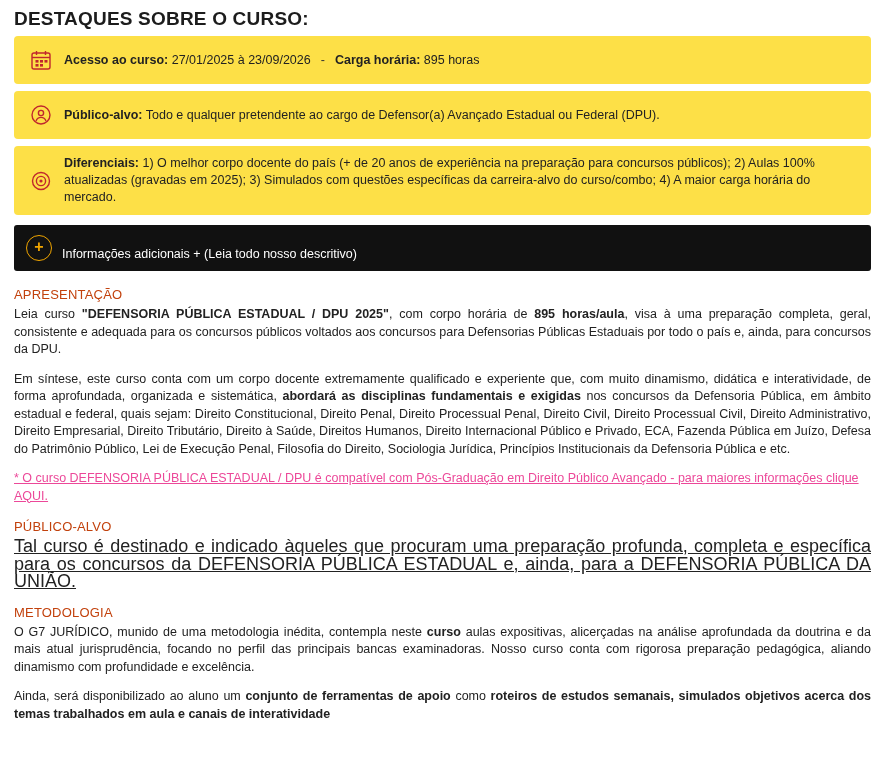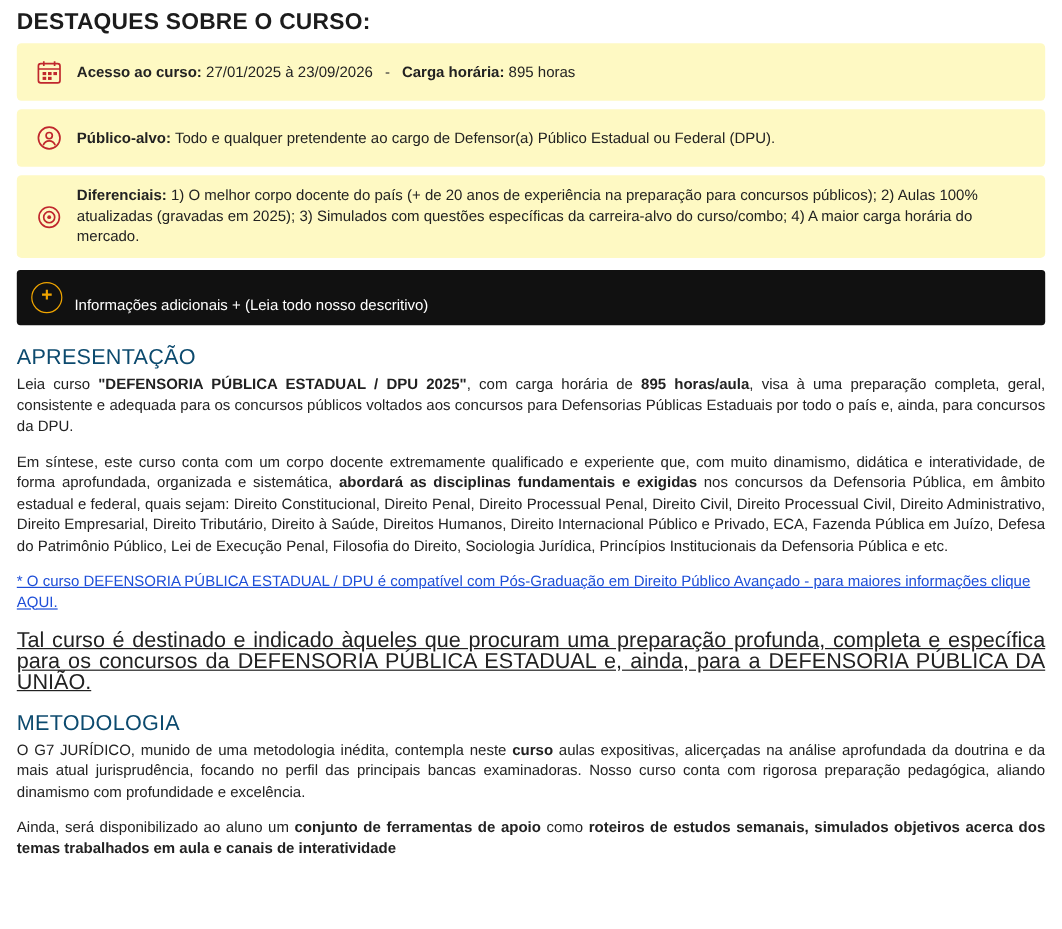--- a/index.html
+++ b/index.html
@@ -32,21 +32,21 @@
   }
 
   
   .highlights {
     padding: 0 14px;
     box-sizing: border-box;
   }
   .hl-row {
     display: flex;
     align-items: center;
-    background: #fef9c3;
+    background: #fde047;
     border-radius: 4px;
     padding: 9px 12px;
     margin-bottom: 7px;
     min-height: 20px;
   }
   .hl-icon {
     flex: 0 0 30px;
     width: 30px;
     height: 30px;
     display: flex;
@@ -91,34 +91,34 @@
     color: #ffffff;
     margin-top: 12px;
   }
 
   
   .body {
     padding: 16px 14px 0 14px;
     box-sizing: border-box;
   }
   .head {
-    font-size: 18px;
-    color: #0c4a6e;
+    font-size: 13px;
+    color: #c2410c;
     margin: 0 0 4px 0;
     letter-spacing: .2px;
   }
   p.para {
     font-size: 12.5px;
     line-height: 17.5px;
     text-align: justify;
     margin: 0 0 12px 0;
     color: #222;
   }
   .link-red {
-    color: #1d4ed8;
+    color: #ec4899;
     text-decoration: underline;
     font-size: 12.5px;
     line-height: 17.5px;
     display: block;
     margin: 6px 0 14px 0;
   }
   .underline-para {
     text-decoration: underline;
     font-size: 18px;
     line-height: 17.5px;
@@ -156,21 +156,21 @@
     </div>
 
     <div class="hl-row">
       <span class="hl-icon">
         <svg width="24" height="24" viewBox="0 0 24 24" fill="none" stroke="#c0272d" stroke-width="1.4">
           <circle cx="12" cy="12" r="9"></circle>
           <circle cx="12" cy="10" r="2.6"></circle>
           <path d="M7 18c1-2.6 3-3.6 5-3.6S16 15.4 17 18"></path>
         </svg>
       </span>
-      <span class="hl-text"><b>Público-alvo:</b> <span>Todo e qualquer pretendente ao cargo de Defensor(a) Público Estadual ou Federal (DPU).</span></span>
+      <span class="hl-text"><b>Público-alvo:</b> <span>Todo e qualquer pretendente ao cargo de Defensor(a) Avançado Estadual ou Federal (DPU).</span></span>
     </div>
 
 
     <div class="hl-row">
       <span class="hl-icon">
         <svg width="24" height="24" viewBox="0 0 24 24" fill="none" stroke="#c0272d" stroke-width="1.4">
           <circle cx="12" cy="12" r="8.5"></circle>
           <circle cx="12" cy="12" r="4.6"></circle>
           <circle cx="12" cy="12" r="1.6" fill="#c0272d" stroke="none"></circle>
         </svg>
@@ -181,26 +181,27 @@
   </div>
 
   <div class="black-bar">
     <span class="plus">+</span>
     <span class="bb-label">Informações adicionais + (Leia todo nosso descritivo)</span>
   </div>
 
   <div class="body">
 
     <div class="head">APRESENTAÇÃO</div>
-    <p class="para"><span>Leia curso </span><b>"DEFENSORIA PÚBLICA ESTADUAL / DPU 2025"</b><span>, com carga horária de </span><b>895 horas/aula</b><span>, visa à uma preparação completa, geral, consistente e adequada para os concursos públicos voltados aos concursos para Defensorias Públicas Estaduais por todo o país e, ainda, para concursos da DPU.</span></p>
+    <p class="para"><span>Leia curso </span><b>"DEFENSORIA PÚBLICA ESTADUAL / DPU 2025"</b><span>, com corpo horária de </span><b>895 horas/aula</b><span>, visa à uma preparação completa, geral, consistente e adequada para os concursos públicos voltados aos concursos para Defensorias Públicas Estaduais por todo o país e, ainda, para concursos da DPU.</span></p>
 
     <p class="para"><span>Em síntese, este curso conta com um corpo docente extremamente qualificado e experiente que, com muito dinamismo, didática e interatividade, de forma aprofundada, organizada e sistemática, </span><b>abordará as disciplinas fundamentais e exigidas</b><span> nos concursos da Defensoria Pública, em âmbito estadual e federal, quais sejam: Direito Constitucional, Direito Penal, Direito Processual Penal, Direito Civil, Direito Processual Civil, Direito Administrativo, Direito Empresarial, Direito Tributário, Direito à Saúde, Direitos Humanos, Direito Internacional Público e Privado, ECA, Fazenda Pública em Juízo, Defesa do Patrimônio Público, Lei de Execução Penal, Filosofia do Direito, Sociologia Jurídica, Princípios Institucionais da Defensoria Pública e etc.</span></p>
 
     <a class="link-red" href="#">* O curso DEFENSORIA PÚBLICA ESTADUAL / DPU é compatível com Pós-Graduação em Direito Público Avançado - para maiores informações clique AQUI.</a>
 
+    <div class="head">PÚBLICO-ALVO</div>
     <span class="underline-para">Tal curso é destinado e indicado àqueles que procuram uma preparação profunda, completa e específica para os concursos da DEFENSORIA PÚBLICA ESTADUAL e, ainda, para a DEFENSORIA PÚBLICA DA UNIÃO.</span>
 
     <div class="head">METODOLOGIA</div>
     <p class="para"><span>O G7 JURÍDICO, munido de uma metodologia inédita, contempla neste </span><b>curso</b><span> aulas expositivas, alicerçadas na análise aprofundada da doutrina e da mais atual jurisprudência, focando no perfil das principais bancas examinadoras. Nosso curso conta com rigorosa preparação pedagógica, aliando dinamismo com profundidade e excelência.</span></p>
 
 
     <p class="para"><span>Ainda, será disponibilizado ao aluno um </span><b>conjunto de ferramentas de apoio</b><span> como </span><b>roteiros de estudos semanais, simulados objetivos acerca dos temas trabalhados em aula e canais de interatividade</b></p>
 
   </div>
 </div>

